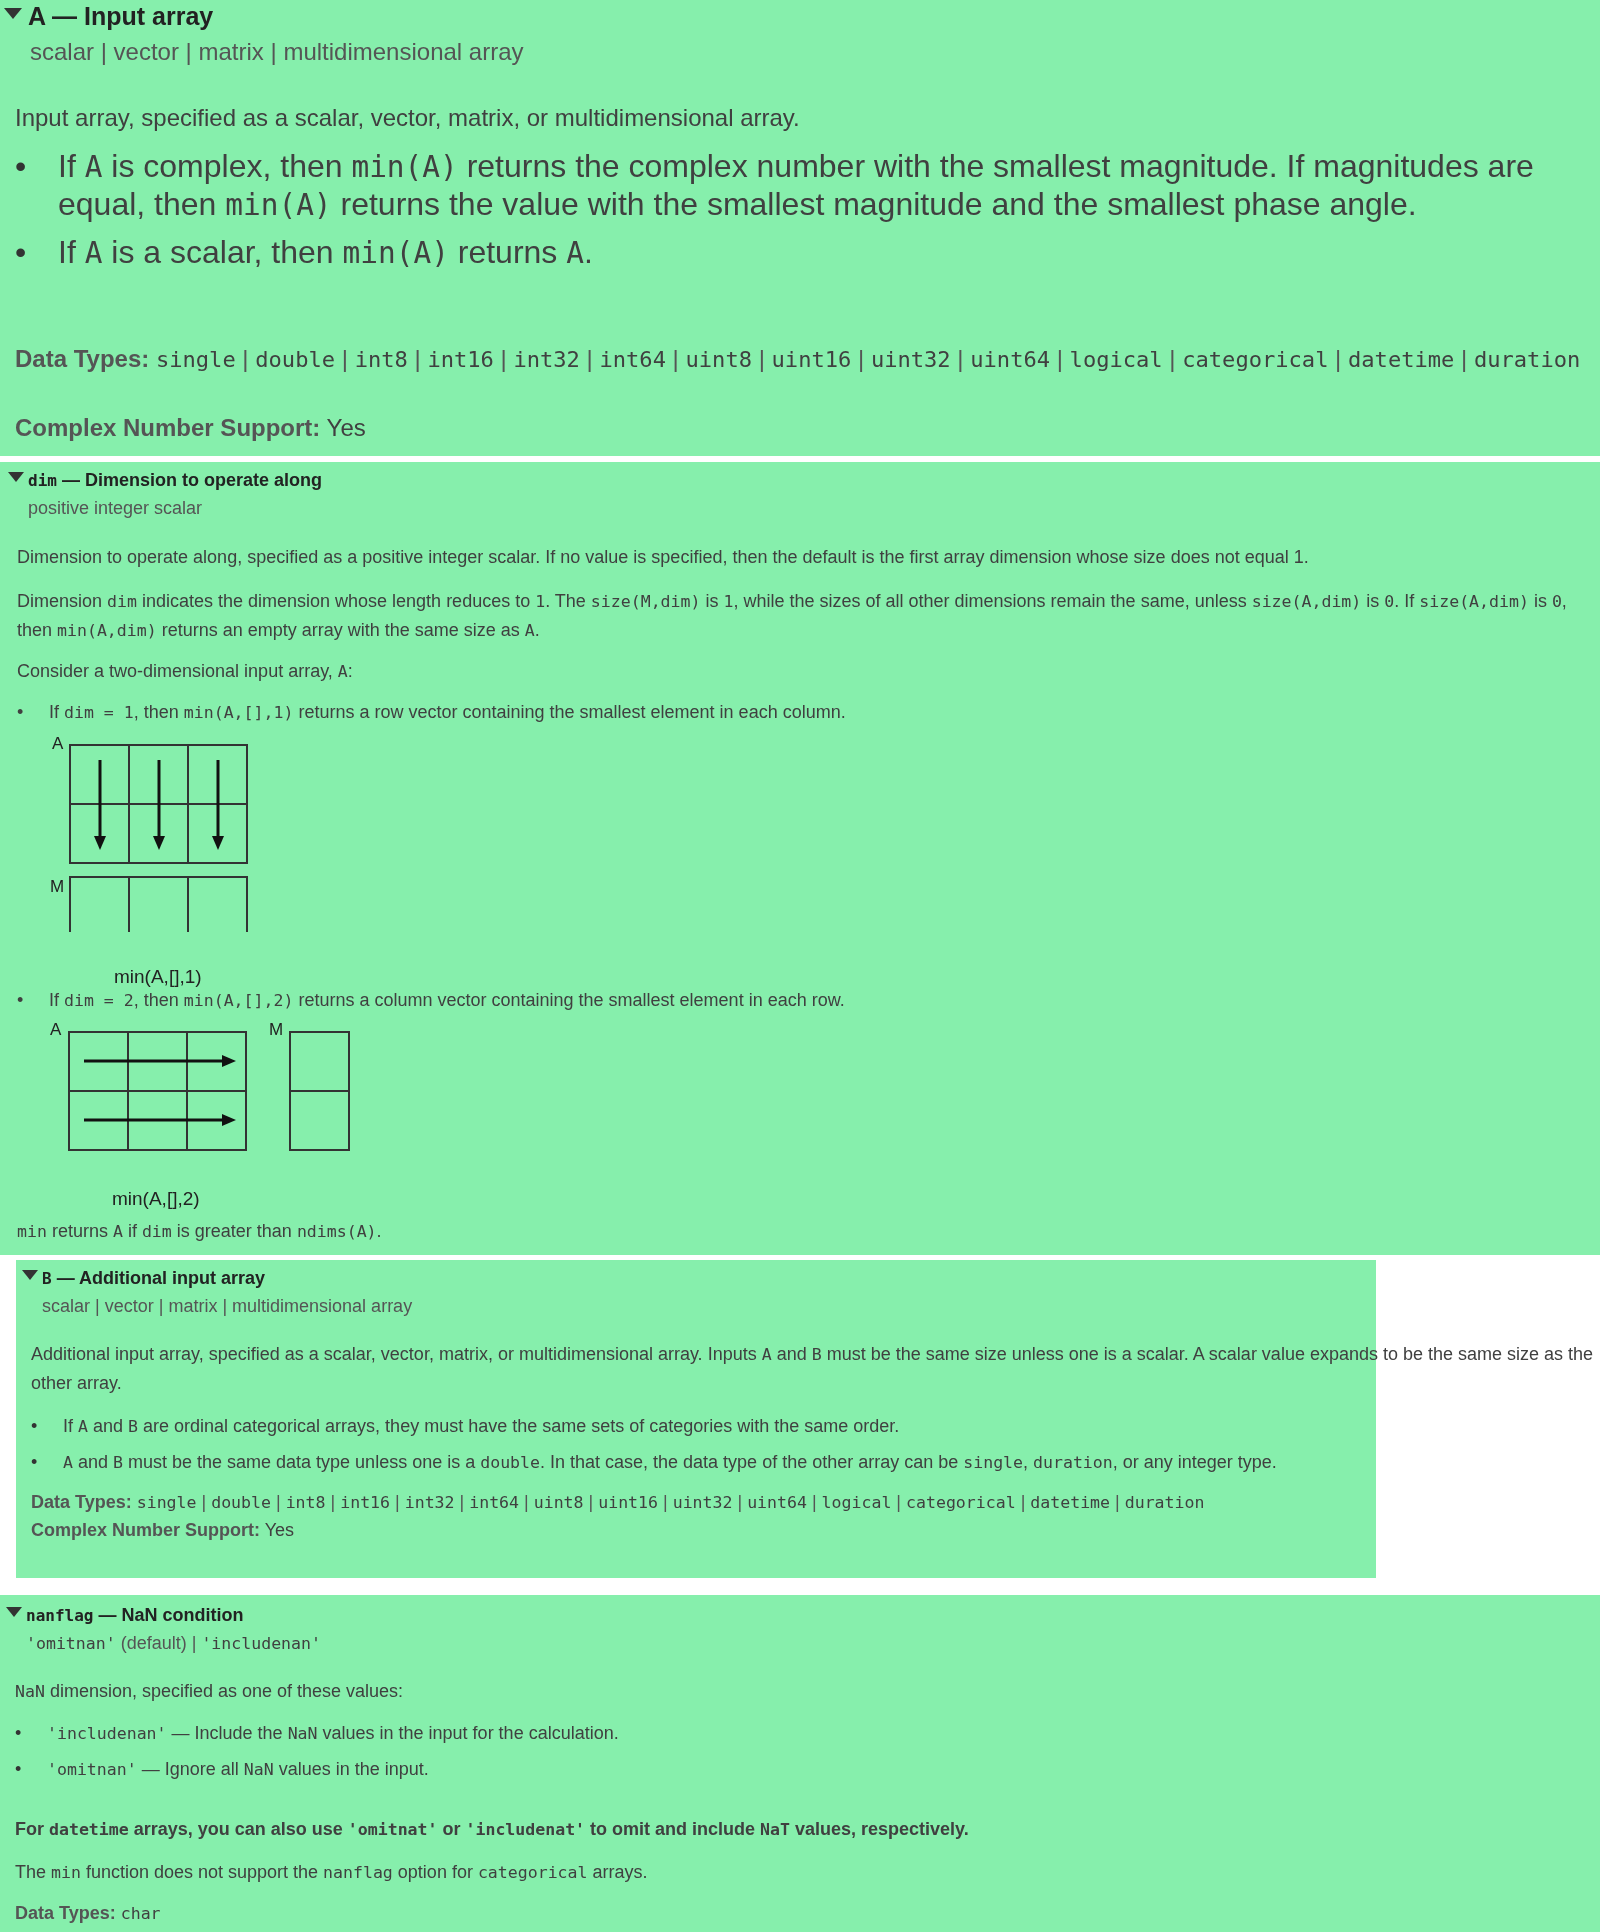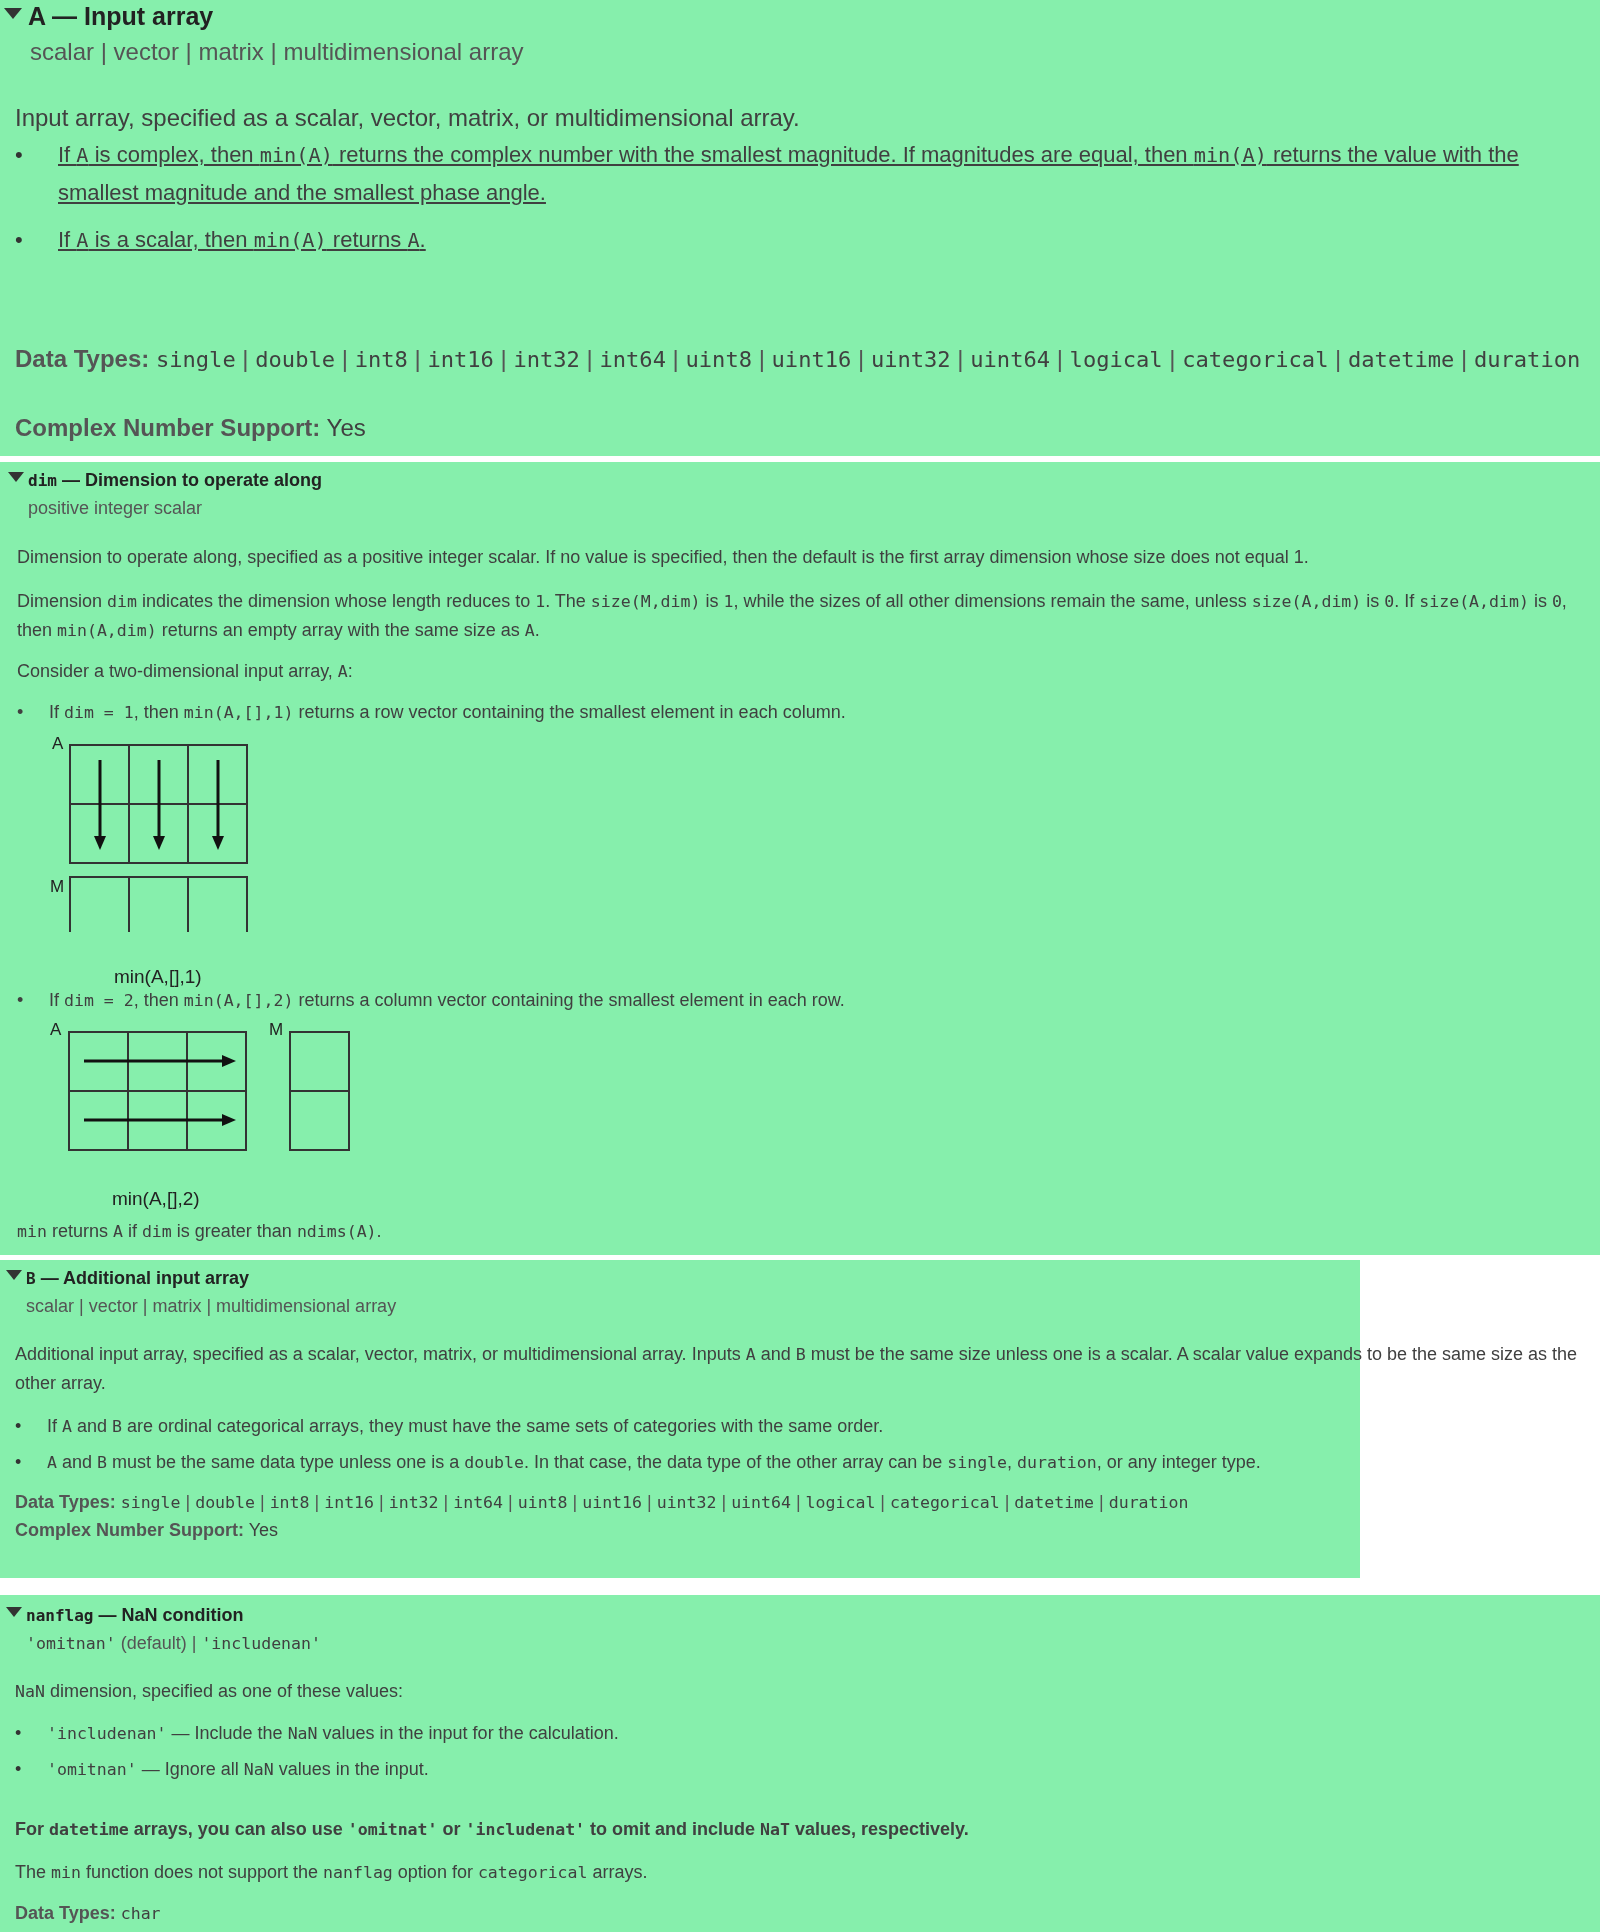--- a/index.html
+++ b/index.html
@@ -34,21 +34,21 @@
     }
     .sep { color: #555; }
     b.lbl { color: #555; font-weight: bold; }
 
     
     #sec-a { height: 456px; padding-top: 4px; }
     #sec-a .tri { left: 4px; top: 8px; border-left-width: 9px; border-right-width: 9px; border-top-width: 11px; }
     #sec-a .arg-title { position: absolute; left: 28px; top: 2px; font-size: 25px; }
     #sec-a .arg-sub { position: absolute; left: 30px; top: 38px; font-size: 24px; }
     #sec-a .intro { position: absolute; left: 15px; top: 99px; font-size: 24px; }
-    #sec-a ul { position: absolute; left: 15px; top: 136px; width: 1580px; font-size: 22px; text-decoration: underline; }
+    #sec-a ul { position: absolute; left: 15px; top: 148px; width: 1580px; font-size: 32px; }
     #sec-a ul li { padding-left: 43px; margin-bottom: 10px; line-height: 37px; }
     #sec-a ul li::before { left: 0; top: 0; }
     #sec-a .dtypes { position: absolute; left: 15px; top: 340px; width: 1570px; font-size: 24px; line-height: 37px; }
     #sec-a .cplx { position: absolute; left: 15px; top: 414px; font-size: 24px; }
 
     
     #sec-dim { position: absolute; top: 462px; left: 0; width: 1600px; height: 793px; }
     #sec-dim .tri { left: 8px; top: 10px; }
     #sec-dim .arg-title { position: absolute; left: 28px; top: 8px; font-size: 18px; }
     #sec-dim .arg-sub { position: absolute; left: 28px; top: 36px; font-size: 18px; }
@@ -57,21 +57,21 @@
     #sec-dim .p3 { position: absolute; left: 17px; top: 196px; font-size: 18px; }
     #sec-dim .b1 { position: absolute; left: 17px; top: 240px; font-size: 18px; padding-left: 32px; }
     #sec-dim .b2 { position: absolute; left: 17px; top: 528px; font-size: 18px; padding-left: 32px; }
     #sec-dim .b1::before, #sec-dim .b2::before { content: "\2022"; position: absolute; left: 0; top: 0; }
     #sec-dim .p4 { position: absolute; left: 17px; top: 756px; font-size: 18px; }
     .diagram { position: absolute; }
     .diag-label { position: absolute; font-size: 17px; color: #222; }
     .diag-caption { position: absolute; font-size: 19px; color: #222; }
 
     
-    #sec-b { position: absolute; top: 1260px; left: 0; width: 1360px; height: 318px; }
+    #sec-b { position: absolute; top: 1260px; left: 16px; width: 1360px; height: 318px; }
     #sec-b .tri { left: 6px; top: 10px; }
     #sec-b .arg-title { position: absolute; left: 26px; top: 8px; font-size: 18px; }
     #sec-b .arg-sub { position: absolute; left: 26px; top: 36px; font-size: 18px; }
     #sec-b .p1 { position: absolute; left: 15px; top: 80px; width: 1580px; font-size: 18px; line-height: 28px; }
     #sec-b ul { position: absolute; left: 15px; top: 152px; font-size: 18px; }
     #sec-b ul li { padding-left: 32px; margin-bottom: 7px; line-height: 28px; }
     #sec-b ul li::before { left: 0; top: 0; }
     #sec-b .dtypes { position: absolute; left: 15px; top: 228px; font-size: 18px; line-height: 28px; }
     #sec-b .cplx { position: absolute; left: 15px; top: 256px; font-size: 18px; line-height: 28px; }
 

